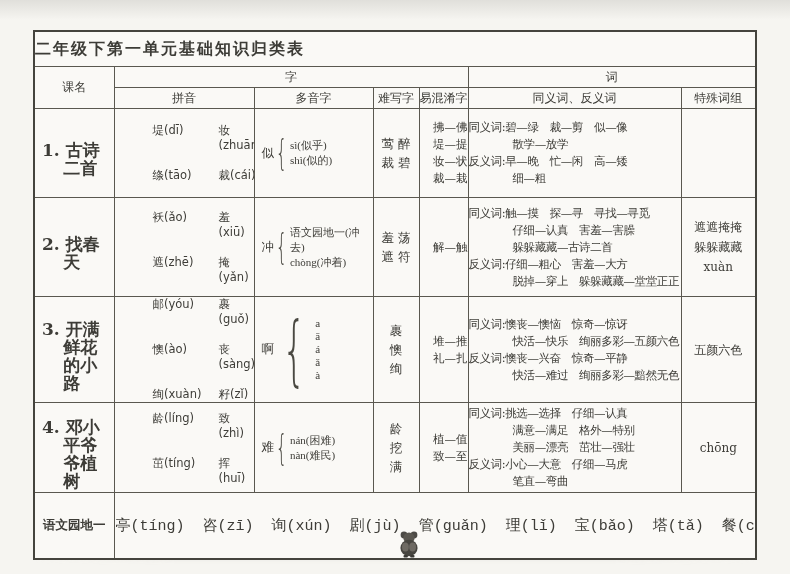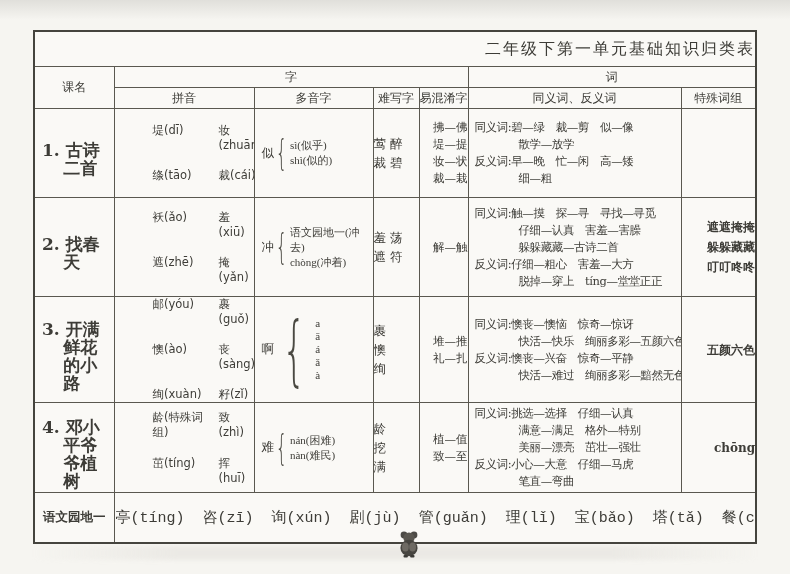--- a/index.html
+++ b/index.html
@@ -18,49 +18,49 @@
   .bleed{position:absolute;filter:blur(1.6px);opacity:.5;pointer-events:none;
     background:repeating-linear-gradient(180deg,#d8d5ce 0 4px,transparent 4px 9px)}
 
   table{
     position:absolute;left:33px;top:30px;width:722px;
     border-collapse:collapse;table-layout:fixed;background:#faf9f6;
     border:2px solid #45443e;
   }
   td{border:1px solid #5a5850;padding:0;vertical-align:middle;font-size:12px;overflow:hidden}
 
-  .title-cell{height:34px;text-align:right;font-weight:normal;font-size:16px;letter-spacing:2px}
+  .title-cell{height:34px;text-align:left;font-weight:bold;font-size:16px;letter-spacing:2px}
   .hrow td{height:20px;text-align:center;font-size:12px}
 
-  tr.r1{height:89px} tr.r2{height:99px} tr.r3{height:92px} tr.r4{height:90px} tr.rf{height:50px}
+  tr.r1{height:89px} tr.r2{height:99px} tr.r3{height:92px} tr.r4{height:90px} tr.rf{height:66px}
 
   .lesson{font-weight:bold;padding:12px 4px 0 7px;font-size:17px;line-height:18px}
   .lesson .hang{padding-left:1.25em;text-indent:-1.25em}
   .lesson-center{text-align:center;font-weight:bold;font-size:12.5px}
 
   .pin{font-family:"DejaVu Sans","Liberation Sans",sans-serif;font-size:11.5px}
   .pin-grid{display:grid;grid-template-columns:66px auto;row-gap:16px;padding-left:38px}
 
   .poly{display:flex;align-items:center;padding-left:7px}
   .poly-char{font-size:12.5px}
   .brace{font-family:"DejaVu Sans","Liberation Sans",sans-serif;font-weight:300;
     display:inline-block;transform:scaleX(.5);line-height:1;color:#4a4942;margin:0 -5px 0 -4px}
   .b2{font-size:36px} .b5{font-size:76px}
   .poly-readings{display:flex;flex-direction:column;font-family:Liberation Serif, serif;
     font-size:11px;line-height:15px;margin-left:2px}
   .poly-readings.tight{line-height:13px}
 
-  .hard{font-size:12.5px;line-height:19px}
+  .hard{text-align:center;font-size:12.5px;line-height:19px}
   .conf{text-align:right;font-size:11.5px;line-height:17px}
 
-  .syn{font-size:11.5px;line-height:17px;padding-left:6px;letter-spacing:-0.4px}
+  .syn{font-size:11.5px;line-height:17px;letter-spacing:-0.4px}
   .syn div{white-space:nowrap}
   .syn .cont{padding-left:44px}
 
-  .special{text-align:right;font-weight:bold;font-size:12px;line-height:20px}
+  .special{text-align:center;font-weight:normal;font-size:12px;line-height:20px}
 
   .footer-content{font-family:Liberation Mono, monospace;
     font-size:15px;padding-left:1px;white-space:nowrap}
   .footer-content span{margin-right:9px}
 
   .mascot{position:absolute;left:396px;top:530px;width:26px;height:28px}
 </style>
 </head>
 <body>
 
@@ -171,26 +171,26 @@
       <div>遮 符</div>
     </td>
     <td class="conf">
       <div>解—触</div>
     </td>
     <td class="syn">
       <div>同义词:触—摸　探—寻　寻找—寻觅</div>
       <div class="cont">仔细—认真　害羞—害臊</div>
       <div class="cont">躲躲藏藏—古诗二首</div>
       <div>反义词:仔细—粗心　害羞—大方</div>
-      <div class="cont">脱掉—穿上　tíng—堂堂正正</div>
+      <div class="cont">脱掉—穿上　躲躲藏藏—堂堂正正</div>
     </td>
     <td class="special">
       <div>遮遮掩掩</div>
       <div>躲躲藏藏</div>
-      <div>叮叮咚咚</div>
+      <div>xuàn</div>
     </td>
   </tr>
 
   <tr class="r3">
     <td class="lesson">
           <div class="hang">3. 开满鲜花的小路</div>
         </td>
     <td class="pin">
       <div class="pin-grid">
         <span>邮(yóu)</span>
@@ -233,21 +233,21 @@
       <div>五颜六色</div>
     </td>
   </tr>
 
   <tr class="r4">
     <td class="lesson">
           <div class="hang">4. 邓小平爷爷植树</div>
         </td>
     <td class="pin">
       <div class="pin-grid">
-        <span>龄(特殊词组)</span>
+        <span>龄(líng)</span>
         <span>致(zhì)</span>
         <span>茁(tíng)</span>
         <span>挥(huī)</span>
       </div>
     </td>
     <td>
       <div class="poly">
         <span class="poly-char">难</span>
         <span class="brace b2">{</span>
         <span class="poly-readings">

